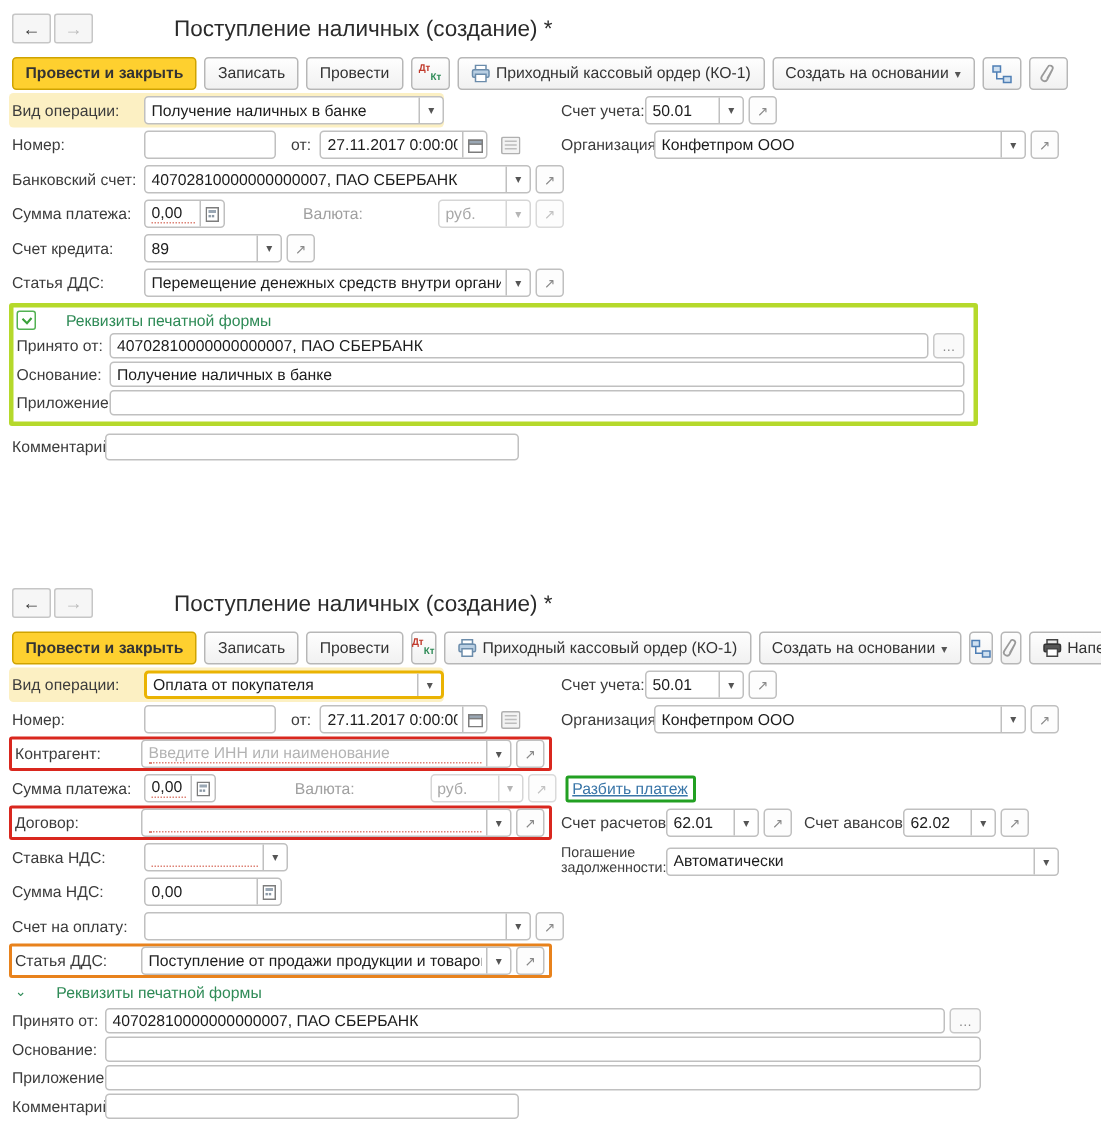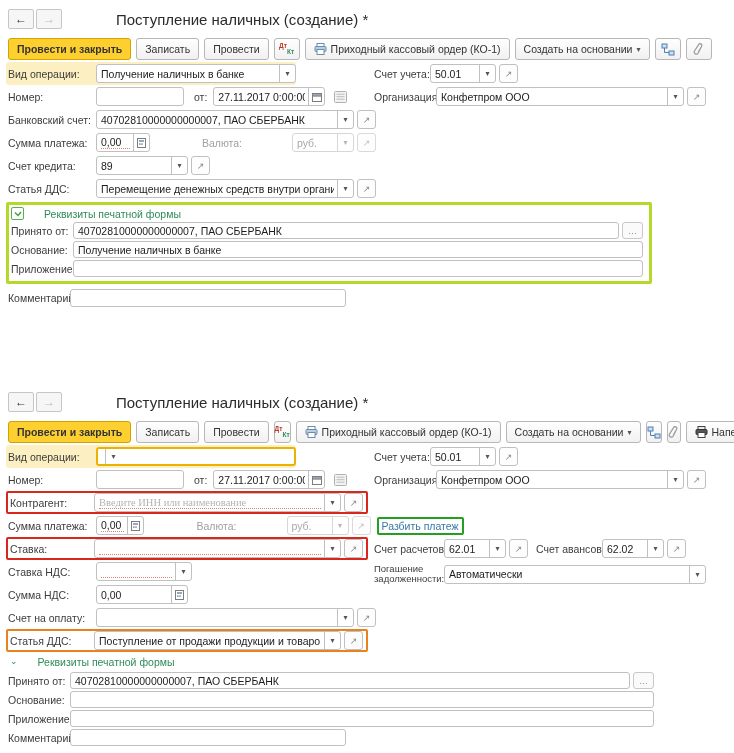--- a/index.html
+++ b/index.html
@@ -27,41 +27,41 @@
   .leftcol{width:368px;}
   .rightcol{position:absolute;left:366px;top:0;width:332px;}
   .row{display:flex;align-items:center;height:23px;}
   .row.sm{height:19px;}
   .lbl{font-size:10.5px;color:#3c3c3c;flex-shrink:0;white-space:nowrap;}
   .l88{width:88px;}.l84{width:84px;}.l62{width:62px;}.l56{width:56px;}
   .fld{display:flex;align-items:center;height:19px;background:#fff;border:1px solid #c0c0c0;border-radius:3px;
        font-size:10.5px;color:#1c1c1c;padding:0 0 0 4px;box-sizing:border-box;cursor:text;}
   .fld .val{flex:1;white-space:nowrap;overflow:hidden;min-height:12px;}
   .fld .num{text-align:left;padding-right:3px;}
-  .fld .ph{flex:1;white-space:nowrap;overflow:hidden;color:#b3b3b3;border-bottom:1px dotted #dd8377;font-family:Liberation Serif, serif;}
+  .fld .ph{flex:1;white-space:nowrap;overflow:hidden;color:#b3b3b3;border-bottom:1px dotted #dd8377;}
   .fld .req{border-bottom:1px dotted #dd8377;}
   .seg{width:15px;align-self:stretch;border-left:1px solid #c0c0c0;display:flex;align-items:center;justify-content:center;
        color:#555;font-size:8px;margin-left:3px;flex-shrink:0;cursor:pointer;}
   .obtn{width:19px;height:19px;border:1px solid #c0c0c0;border-radius:3px;background:#fdfdfd;margin-left:3px;
         display:flex;align-items:center;justify-content:center;color:#8a8a8a;font-size:9px;flex-shrink:0;cursor:pointer;box-sizing:border-box;padding:0;}
   .morebtn{width:21px;height:17px;border:1px solid #c8c8c8;border-radius:3px;background:#fafafa;margin-left:3px;
         display:flex;align-items:center;justify-content:center;color:#888;font-size:9px;flex-shrink:0;cursor:pointer;box-sizing:border-box;padding:0;line-height:4px;}
   .dis .fld{border-color:#d6d6d6;color:#a8a8a8;margin-left:44px;}
   .dis .seg{border-color:#d6d6d6;color:#b5b5b5;}
   .dis .obtn{border-color:#dadada;color:#c2c2c2;}
   .dis .lbl{color:#a0a0a0;padding-left:40px;}
   
   .ylrow{background:#fcf0c3;border-radius:3px;display:flex;align-items:center;height:23px;padding-left:2px;margin-left:-2px;width:290px;box-sizing:border-box;}
   .ylbord{border:2px solid #eab302;}
   .redbox{border:2px solid #d9271e;border-radius:2px;display:flex;align-items:center;height:23px;box-sizing:border-box;
           padding:0 3px 0 2px;margin-left:-2px;width:362px;}
   .orangebox{border:2px solid #e8821c;border-radius:2px;display:flex;align-items:center;height:23px;box-sizing:border-box;
           padding:0 3px 0 2px;margin-left:-2px;width:362px;}
   .greenlink{border:2px solid #22a022;border-radius:2px;margin-left:6px;padding:1px 3px;display:flex;align-items:center;}
-  .link{font-size:10.5px;color:#3a76a8;white-space:nowrap;cursor:pointer;}
+  .link{font-size:10.5px;color:#3a76a8;text-decoration:underline;white-space:nowrap;cursor:pointer;}
   .greenbox{border:3px solid #b5d92b;border-radius:2px;width:646px;box-sizing:border-box;padding:1px 6px 3px 2px;margin:2px 0 2px -2px;}
   .expander{display:flex;align-items:center;height:15px;gap:20px;cursor:pointer;}
   .exp-title{font-size:10.5px;color:#2f8b57;}
   .chk{width:11px;height:11px;border:1px solid #53b153;border-radius:2px;display:flex;align-items:center;justify-content:center;flex-shrink:0;}
   .chev{color:#2f8b57;font-size:9px;line-height:9px;}
   .wrap2{line-height:10px;width:70px;white-space:normal;}
   .grow{flex:1;}
   svg{display:block;}
 </style>
 </head>
@@ -320,20 +320,21 @@
     </button>
   </div>
 
   <div class="formbody">
     <div class="leftcol">
 
       <div class="row">
         <div class="ylrow">
           <span class="lbl l88">Вид операции:</span>
           <div class="fld grow ylbord">
+            <span class="val">Оплата от покупателя</span>
             <span class="seg">▾</span>
           </div>
         </div>
       </div>
 
       <div class="row">
         <span class="lbl l88">Номер:</span>
         <div class="fld" style="width:88px">
           <span class="val"></span>
         </div>
@@ -387,21 +388,21 @@
           </div>
           <button class="obtn">↗</button>
         </span>
         <span class="greenlink">
           <span class="link">Разбить платеж</span>
         </span>
       </div>
 
       <div class="row">
         <div class="redbox">
-          <span class="lbl l84">Ставка:</span>
+          <span class="lbl l84">Договор:</span>
           <div class="fld grow">
             <span class="val req"></span>
             <span class="seg">▾</span>
           </div>
           <button class="obtn">↗</button>
         </div>
       </div>
 
       <div class="row">
         <span class="lbl l88">Ставка НДС:</span>

